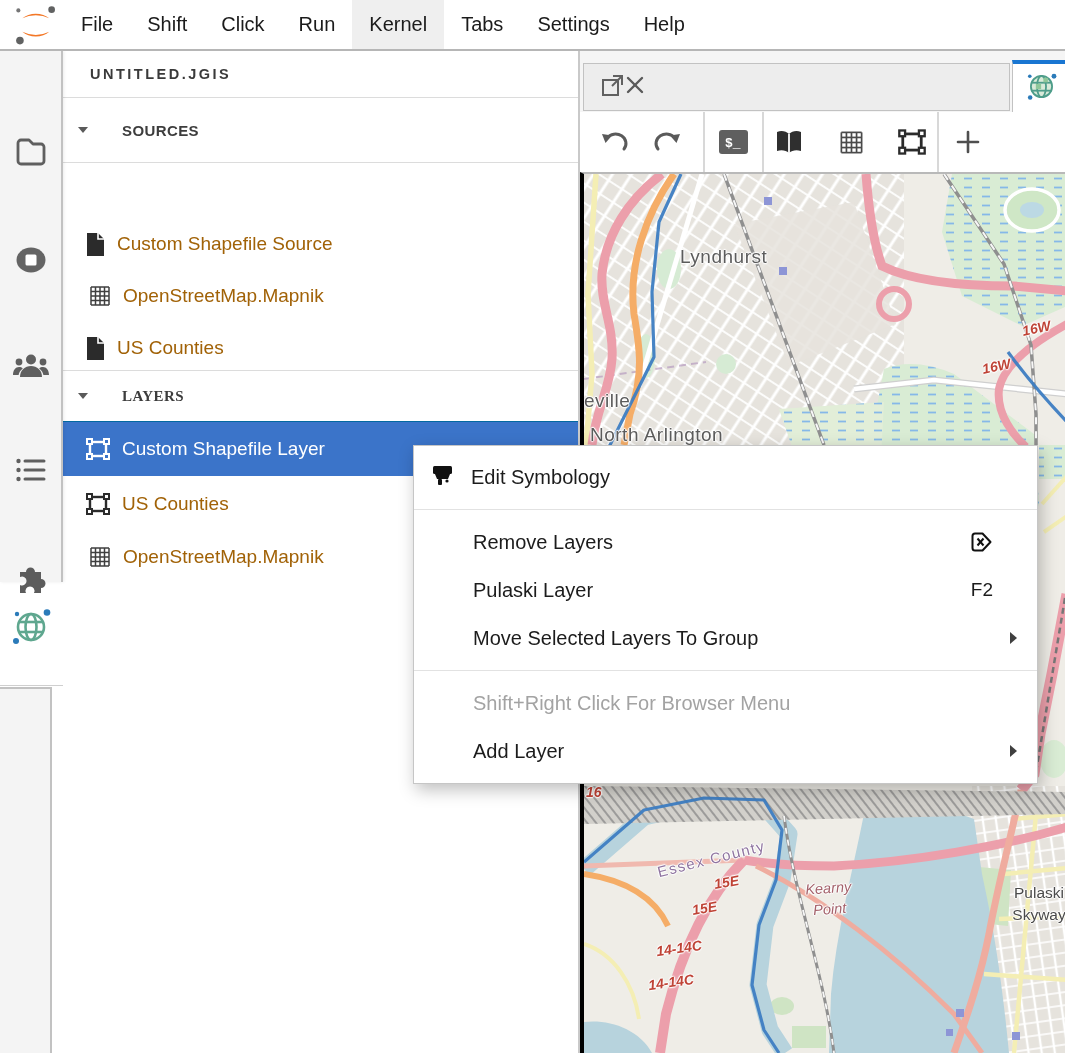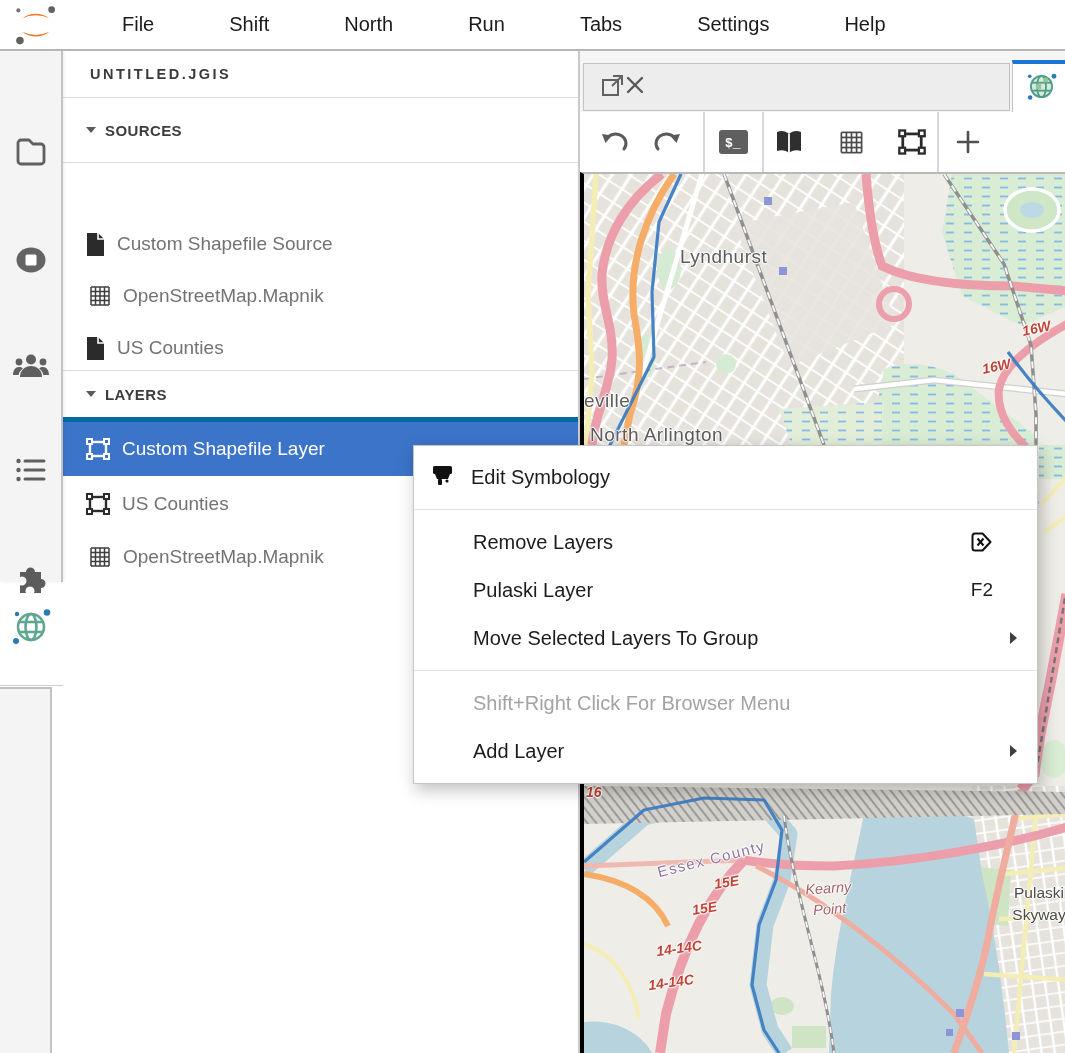--- a/index.html
+++ b/index.html
@@ -1,46 +1,46 @@
 <!DOCTYPE html>
 <html><head>
 <meta charset="utf-8">
 <style>
   html,body{margin:0;padding:0;background:#fff;}
   #app{position:relative;width:1065px;height:1053px;overflow:hidden;
        font-family:"Liberation Sans","DejaVu Sans",sans-serif;background:#fff;
        -webkit-font-smoothing:antialiased;}
   
   #menubar{position:absolute;left:0;top:0;width:1065px;height:49px;background:#fff;
-           border-bottom:2px solid #b6b6b6;display:flex;align-items:stretch;z-index:30;gap:41px;}
+           border-bottom:2px solid #b6b6b6;display:flex;align-items:stretch;z-index:30;}
   #logo{width:46px;height:43px;margin:4px 6px 0 12px;flex:0 0 auto;}
   .menu-item{font-size:20px;color:#1b1b1b;padding:0 17px;display:flex;align-items:center;cursor:default;}
   .menu-item.active{background:#efefef;}
   
   #activity-top{position:absolute;left:0;top:51px;width:61px;height:531px;background:#f4f4f4;
                 border-right:2px solid #c2c2c2;box-shadow:1px 0 3px rgba(0,0,0,.08);z-index:5;}
   .act-icon{position:absolute;left:50%;transform:translateX(-50%);}
   #globe-side{position:absolute;left:11px;top:606px;width:41px;height:41px;z-index:5;}
   #activity-divider{position:absolute;left:0;top:685px;width:63px;height:1px;background:#cfcfcf;z-index:5;}
   #activity-bottom{position:absolute;left:0;top:687px;width:50px;height:366px;background:#f4f4f4;
                    border-right:2px solid #c2c2c2;border-top:2px solid #c2c2c2;z-index:5;}
   
   #left-panel{position:absolute;left:63px;top:51px;width:515px;height:1002px;background:#fff;
               border-right:2px solid #c9c9c9;z-index:4;}
   #panel-title{position:absolute;left:0;top:0;width:100%;height:47px;border-bottom:1px solid #dcdcdc;
                display:flex;align-items:center;padding-left:27px;box-sizing:border-box;
                font-size:14.5px;font-weight:bold;letter-spacing:2.5px;color:#3a3a3a;}
   .section-header{position:absolute;left:0;width:100%;box-sizing:border-box;display:flex;align-items:center;
-                  padding-left:23px;font-size:15px;font-weight:bold;color:#3d3d3d;letter-spacing:.4px;}
+                  padding-left:15px;font-size:15px;font-weight:bold;color:#3d3d3d;letter-spacing:.4px;gap:25px;}
   #sources-header{top:47px;height:65px;border-bottom:1px solid #dcdcdc;}
-  #layers-header{top:319px;height:52px;border-top:1px solid #dcdcdc;border-bottom:5px solid #0369a1;}
+  #layers-header{top:319px;height:52px;border-top:1px solid #dcdcdc;border-bottom:1px solid #0369a1;font-family:Liberation Serif, serif;}
   .caret{width:0;height:0;border-left:5.5px solid transparent;border-right:5.5px solid transparent;
          border-top:6.5px solid #5a5a5a;margin-right:9px;}
   .tree-item{position:absolute;left:0;width:100%;height:52px;display:flex;align-items:center;
-             padding-left:22px;box-sizing:border-box;font-size:19px;color:#737373;gap:11px;}
+             padding-left:22px;box-sizing:border-box;font-size:19px;color:#a16207;gap:11px;}
   .tree-item .ticon{flex:0 0 auto;display:flex;}
   .tree-item.selected{background:#3b74c9;color:#fff;height:54px;}
   
   #main{position:absolute;left:580px;top:51px;width:485px;height:1002px;background:#fff;}
   #tabbar{position:absolute;left:0;top:0;width:485px;height:61px;background:#f5f5f5;}
   #tab-launcher{position:absolute;left:3px;top:12px;width:427px;height:48px;background:#ededed;
                 border:1px solid #c2c2c2;box-sizing:border-box;display:flex;align-items:center;padding:0 14px 0 17px;}
   #tab-launcher .tab-label{font-size:20px;color:#3b3b3b;margin-left:10px;flex:1;}
   #tab-active{position:absolute;left:432px;top:9px;width:130px;height:52px;background:#fff;
               border-left:1px solid #c2c2c2;border-right:1px solid #c2c2c2;border-top:4px solid #1976d2;
@@ -81,22 +81,23 @@
   <div id="menubar">
     <svg id="logo" viewBox="0 0 58 52">
       <circle cx="8" cy="7" r="2.6" fill="#767677"></circle>
       <circle cx="50" cy="6" r="4.2" fill="#616262"></circle>
       <circle cx="10" cy="45" r="4.8" fill="#616262"></circle>
       <path d="M13,17 A22,16 0 0 1 47,17 A30,22 0 0 0 13,17 Z" fill="#f37726"></path>
       <path d="M13,34 A22,16 0 0 0 47,34 A30,22 0 0 1 13,34 Z" fill="#f37726"></path>
     </svg>
     <div class="menu-item">File</div>
     <div class="menu-item">Shift</div>
-    <div class="menu-item">North</div>
+    <div class="menu-item">Click</div>
     <div class="menu-item">Run</div>
+    <div class="menu-item active">Kernel</div>
     <div class="menu-item">Tabs</div>
     <div class="menu-item">Settings</div>
     <div class="menu-item">Help</div>
   </div>
 
   <div id="activity-top">
     <span class="act-icon" style="top:83px">
       <svg width="34" height="32" viewBox="0 0 34 32">
           <path d="M4,27 V9 a3,3 0 0 1 3,-3 h8 l4,4 h8 a3,3 0 0 1 3,3 v14 a3,3 0 0 1 -3,3 H7 a3,3 0 0 1 -3,-3 Z" fill="none" stroke="#5f5f5f" stroke-width="2.8" stroke-linejoin="round"></path>
         </svg>

